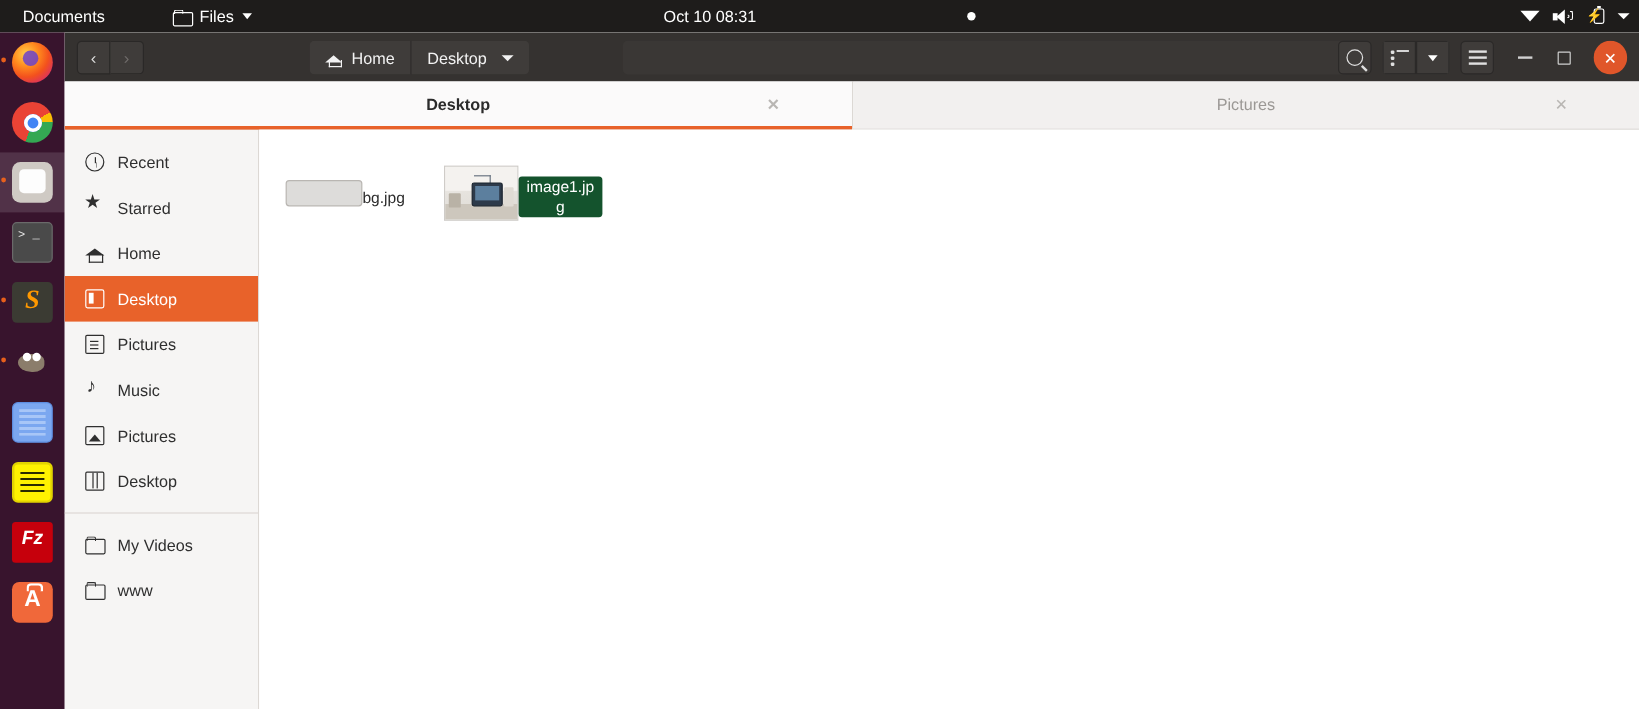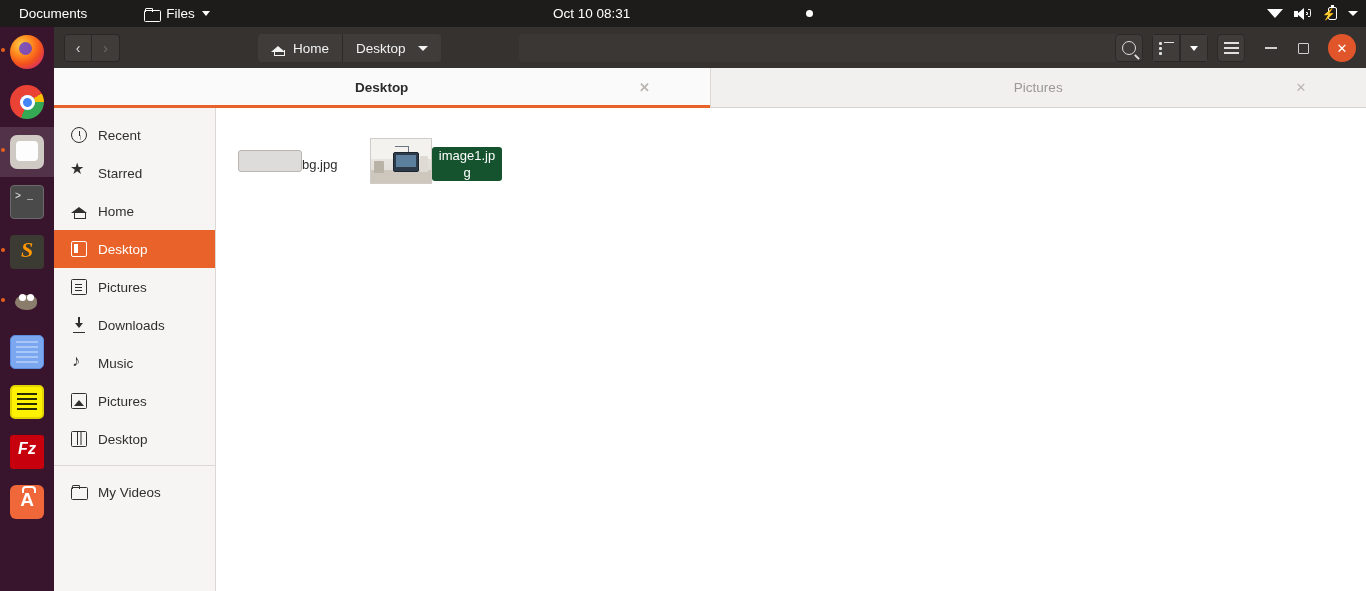--- a/index.html
+++ b/index.html
@@ -532,43 +532,41 @@
       </div>
       <div class="side-item selected">
         <span class="s-ico si-desktop"></span>
         <span class="side-label">Desktop</span>
       </div>
       <div class="side-item">
         <span class="s-ico si-doc"></span>
         <span class="side-label">Pictures</span>
       </div>
       <div class="side-item">
-        <span class="s-ico si-dl">
-            <i class="si-dlbar"></i>
-          </span>
-        <span class="side-label">Downloads</span>
-      </div>
-      <div class="side-item">
         <span class="s-ico si-music"></span>
         <span class="side-label">Music</span>
       </div>
       <div class="side-item">
         <span class="s-ico si-pic"></span>
         <span class="side-label">Pictures</span>
       </div>
       <div class="side-item">
         <span class="s-ico si-vid"></span>
         <span class="side-label">Desktop</span>
       </div>
 
       <div class="side-sep"></div>
 
       <div class="side-item">
         <span class="s-ico si-folder"></span>
         <span class="side-label">My Videos</span>
+      </div>
+      <div class="side-item">
+        <span class="s-ico si-folder"></span>
+        <span class="side-label">www</span>
       </div>
 
     </div>
 
     <div id="content">
       <div class="icon-grid">
 
         <div class="file-cell">
           <div class="thumb-wrap">
             <div class="thumb-flat"></div>

